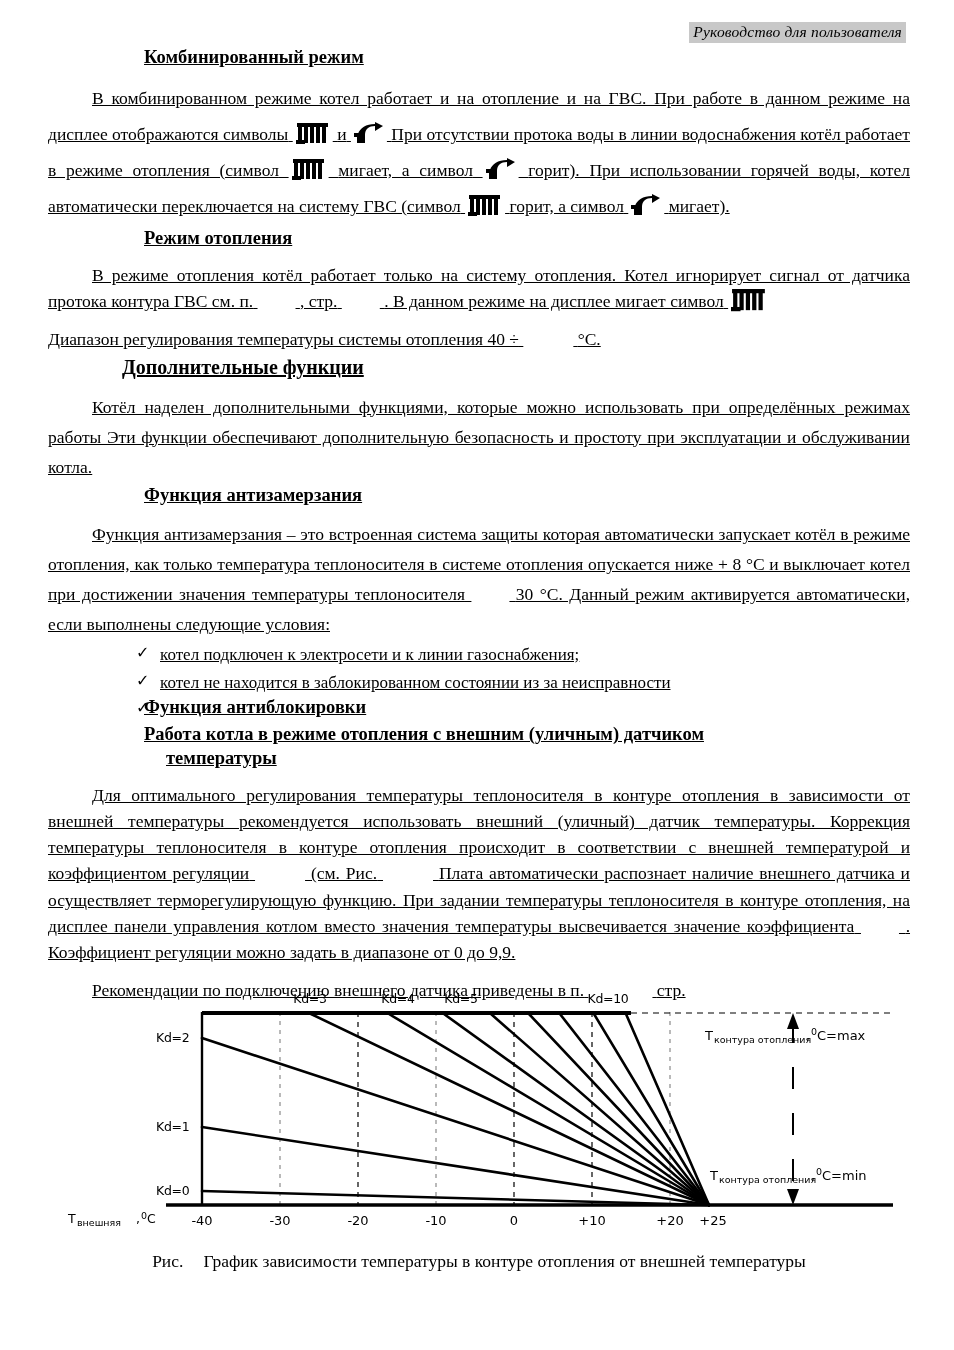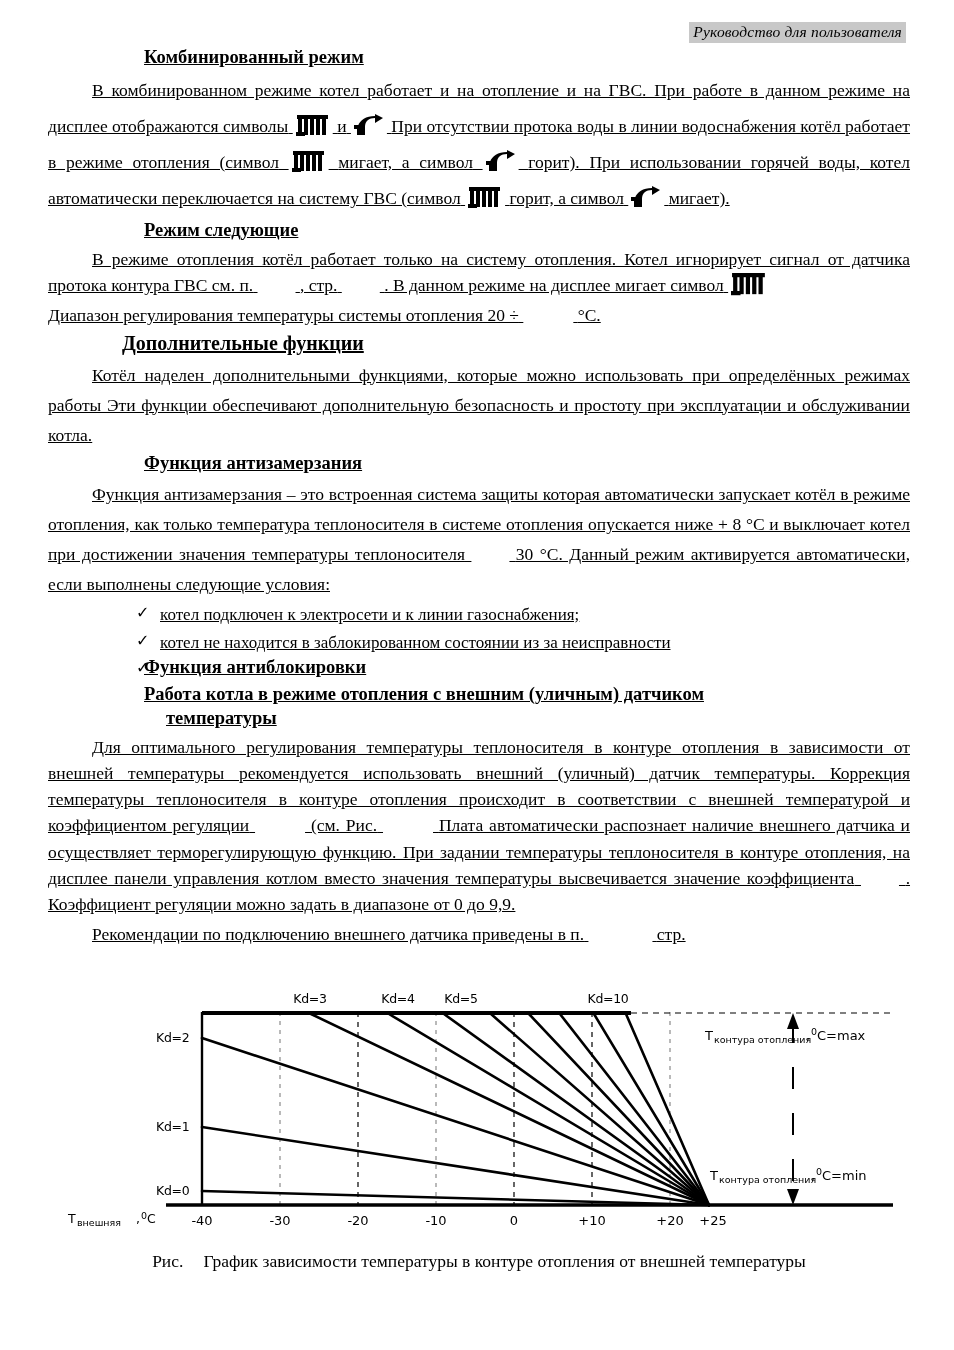--- a/index.html
+++ b/index.html
@@ -65,21 +65,21 @@
     padding-left: 96px;
     width: 660px;
   }
   h2.heading.wide .sub {
     display: block;
     padding-left: 22px;
   }
   .h-space-top { margin-top: 14px; }
 
   p.para {
-    margin: 4px 0 2px 0;
+    margin: 12px 0 2px 0;
     font-size: 17.5px;
     line-height: 1.72;
     text-align: justify;
     text-indent: 44px;
     hyphens: none;
   }
   p.para.tight { line-height: 1.5; }
   p.para.loose { line-height: 2.05; }
   p.para.noindent { text-indent: 0; }
 
@@ -236,21 +236,21 @@
       <span>горит, а символ</span>
       <span class="ico tap">
         <svg viewBox="0 0 30 23" xmlns="http://www.w3.org/2000/svg">
           <path d="M3 14 L3 21 L11 21 L11 13 C11 7 15 4 21 4 L21 9 L29 4 L21 0 L21 2 C12 2 6 6 4 12 Z" fill="#000"></path>
           <rect x="0" y="11" width="8" height="4" fill="#000"></rect>
         </svg>
       </span>
       <span>мигает).</span>
     </p>
 
-    <h2 class="heading h-space-top">Режим следующие</h2>
+    <h2 class="heading h-space-top">Режим отопления</h2>
 
     <p class="para tight">
       <span>В режиме отопления котёл работает только на систему отопления. Котел игнорирует сигнал от датчика протока контура ГВС  см. п.</span>
       <span class="gap-sm"></span>
       <span>, стр.</span>
       <span class="gap-sm"></span>
       <span>. В данном режиме на дисплее мигает символ</span>
       <span class="ico rad-lg">
         <svg viewBox="0 0 34 22" xmlns="http://www.w3.org/2000/svg">
           <rect x="2" y="3" width="4" height="17" fill="#000"></rect>
@@ -258,21 +258,21 @@
           <rect x="14" y="3" width="4" height="17" fill="#000"></rect>
           <rect x="20" y="3" width="4" height="17" fill="#000"></rect>
           <rect x="26" y="3" width="4" height="17" fill="#000"></rect>
           <rect x="1" y="0" width="31" height="4" fill="#000"></rect>
           <rect x="0" y="17" width="9" height="4" fill="#000"></rect>
         </svg>
       </span>
     </p>
 
     <p class="para tight noindent">
-      <span>Диапазон регулирования температуры системы отопления 20 ÷</span>
+      <span>Диапазон регулирования температуры системы отопления 40 ÷</span>
       <span class="gap-md"></span>
       <span>°С.</span>
     </p>
 
     <h2 class="heading big h-space-top">Дополнительные функции</h2>
 
     <p class="para">Котёл наделен дополнительными функциями, которые можно использовать при определённых режимах работы Эти функции обеспечивают дополнительную безопасность и простоту при эксплуатации и обслуживании котла.</p>
 
     <h2 class="heading h-space-top">Функция антизамерзания</h2>
 

